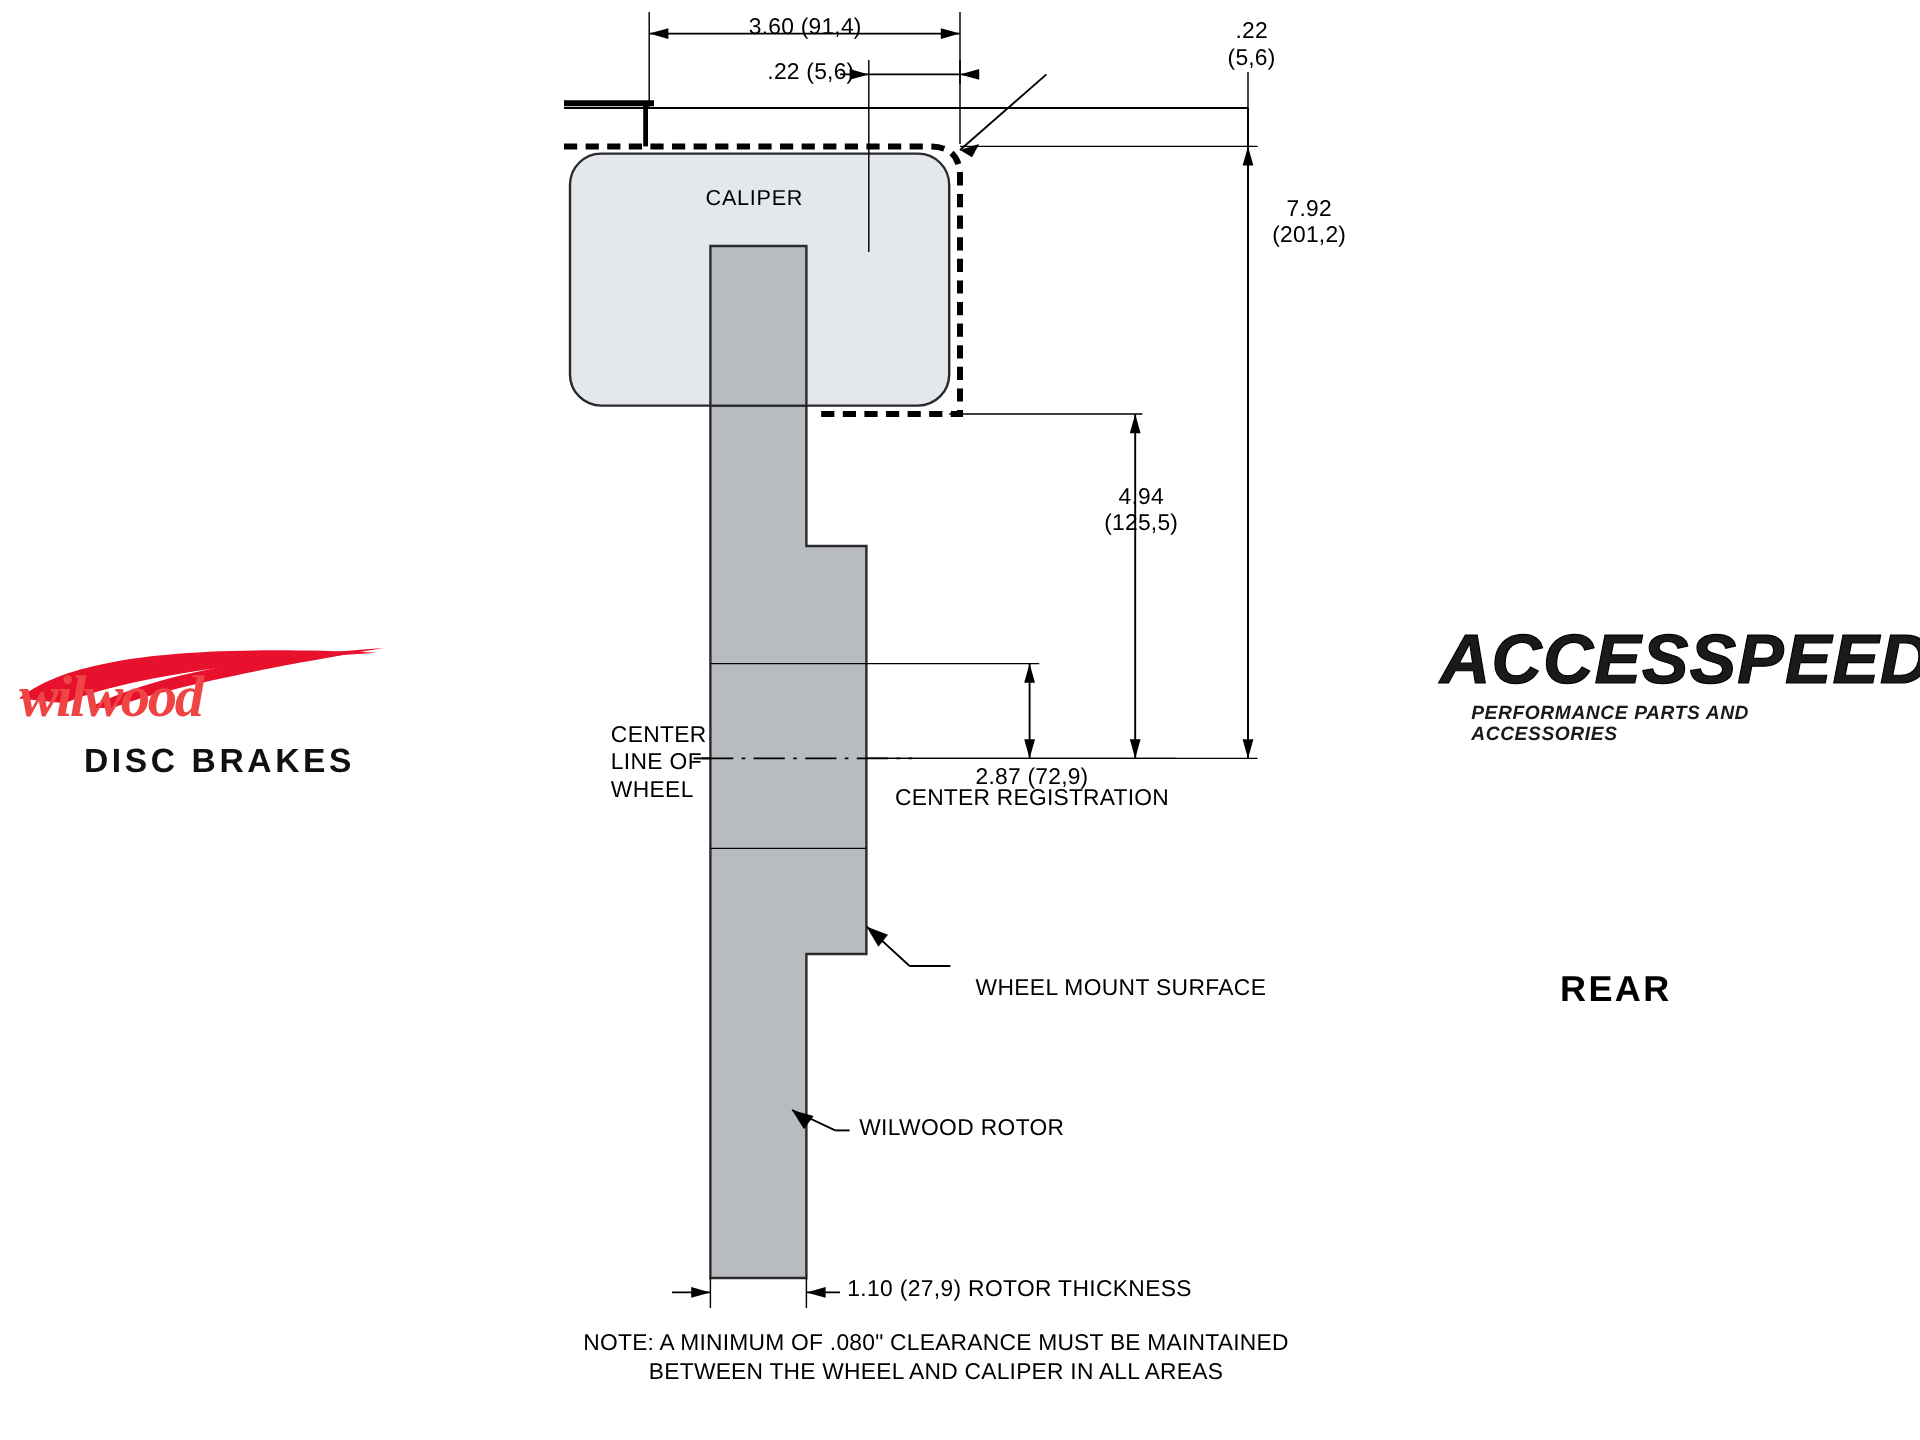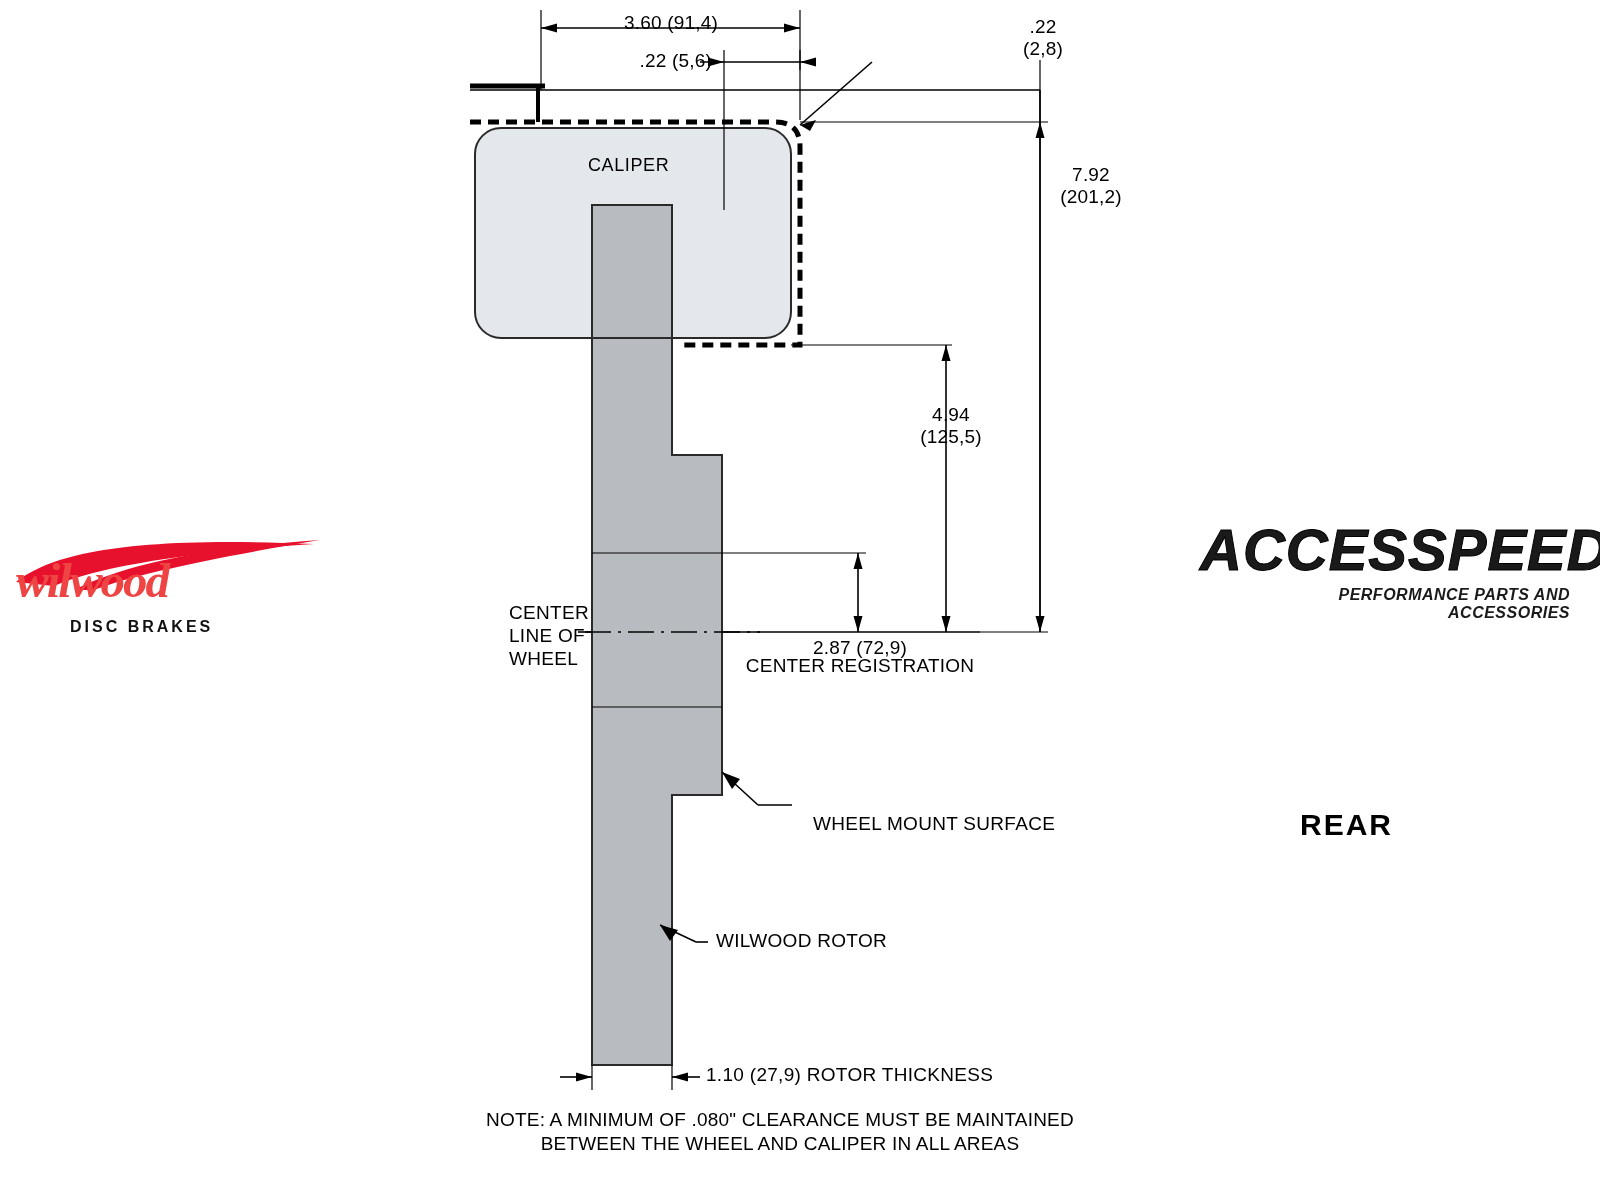--- a/index.html
+++ b/index.html
@@ -67,21 +67,21 @@
     font-size: 49px;
     letter-spacing: -2px;
     color: #ef4444;
     position: absolute;
     left: 6px;
     top: 22px;
   }
   .wilwood-disc {
     font-family: "Liberation Sans", sans-serif;
     font-weight: bold;
-    font-size: 16px;
+    font-size: 28px;
     letter-spacing: 3px;
     color: #111;
     position: absolute;
     left: 60px;
     top: 88px;
   }
   .wilwood-swoosh {
     position: absolute;
     left: 4px;
     top: 4px;
@@ -112,21 +112,20 @@
   .ap-sub {
     font-family: "Liberation Sans", sans-serif;
     font-style: italic;
     font-weight: bold;
     font-size: 16px;
     letter-spacing: 0.5px;
     color: #1a1a1a;
     position: absolute;
     left: 26px;
     top: 76px;
-    text-align: right;
   }
   .rear-text {
     position: absolute;
     left: 1300px;
     top: 808px;
     font-size: 30px;
     font-weight: bold;
     letter-spacing: 2px;
   }
 </style>
@@ -207,21 +206,21 @@
     <polygon points="592,1077 576,1072.5 576,1081.5" fill="#000"></polygon>
     <polygon points="672,1077 688,1072.5 688,1081.5" fill="#000"></polygon>
   </svg>
 
   <div class="abs dim-text" style="left:571px; top:12px; width:200px;">3.60 (91,4)</div>
 
   <div class="abs dim-text" style="left:572px; top:50px; width:140px; text-align:right;">.22 (5,6)</div>
 
 
   <div class="abs dim-text" style="left:988px; top:16px; width:110px;">.22
-(2,8)</div>
+(5,6)</div>
 
   <div class="abs dim-text" style="left:1036px; top:164px; width:110px;">7.92
 (201,2)</div>
 
   <div class="abs dim-text" style="left:896px; top:404px; width:110px;">4.94
 (125,5)</div>
 
   <div class="abs dim-text" style="left:700px; top:637px; width:320px;">2.87 (72,9)</div>
 
   <div class="abs dim-text" style="left:690px; top:655px; width:340px;">CENTER REGISTRATION</div>

